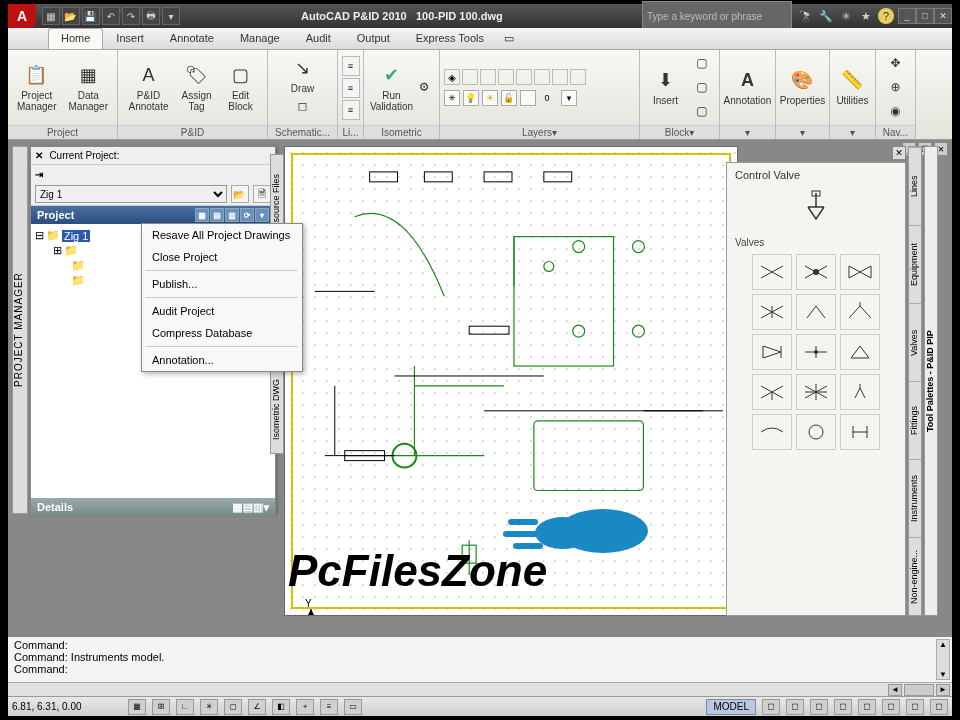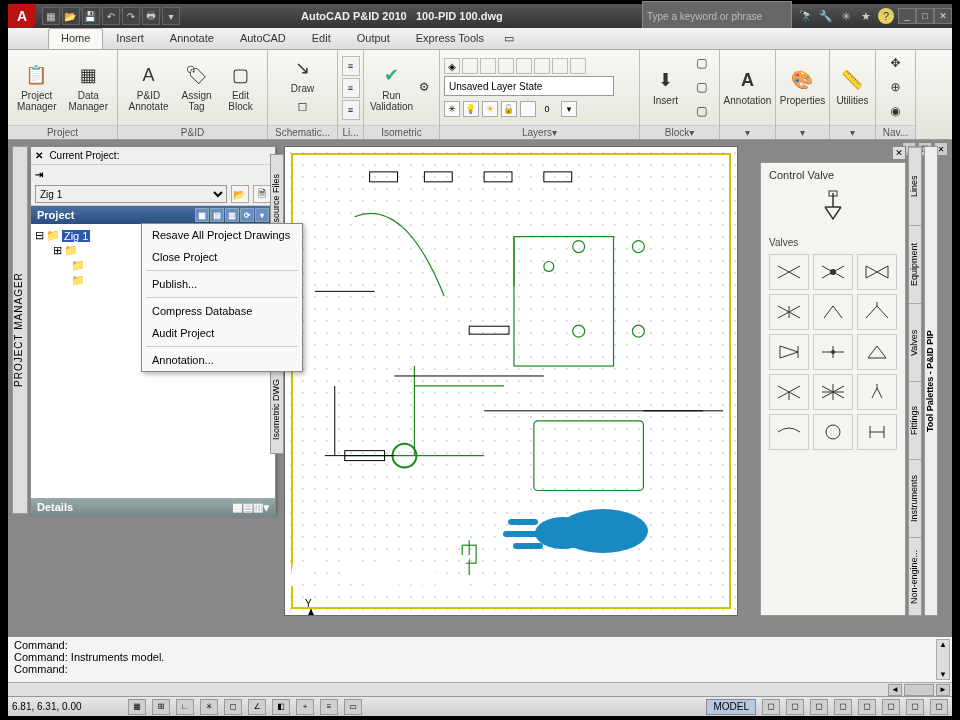--- a/index.html
+++ b/index.html
@@ -75,38 +75,38 @@
 
 
 .vtab { position: absolute; width: 14px; background: #ddd; border: 1px solid #999; writing-mode: vertical-rl; transform: rotate(180deg); font-size: 9px; text-align: center; padding: 4px 0; }
 
 
 .palette-strip { position: absolute; right: 30px; top: 6px; width: 14px; height: 470px; background: #ddd; border: 1px solid #999; display: flex; flex-direction: column; }
 .palette-strip .ptab { flex: 1; writing-mode: vertical-rl; transform: rotate(180deg); font-size: 9px; text-align: center; border-bottom: 1px solid #aaa; padding: 4px 0; }
 .palette-title { position: absolute; right: 14px; top: 6px; width: 14px; height: 470px; background: #eee; border: 1px solid #999; writing-mode: vertical-rl; transform: rotate(180deg); font-size: 9px; text-align: center; padding: 6px 0; font-weight: bold; }
 .palette-x { position: absolute; right: 46px; top: 6px; width: 14px; height: 14px; border: 1px solid #888; background: #ddd; font-size: 9px; display: flex; align-items: center; justify-content: center; }
 
-.tool-pal { position: absolute; right: 46px; top: 22px; width: 146px; height: 454px; background: #f4f4f0; border: 1px solid #999; padding: 4px; font-size: 10px; }
+.tool-pal { position: absolute; right: 46px; top: 22px; width: 180px; height: 454px; background: #f4f4f0; border: 1px solid #999; padding: 4px; font-size: 10px; }
 .tool-pal .tp-title { font-size: 11px; color: #333; margin: 2px 0 6px 4px; }
 .tool-pal .tp-icon { width: 40px; height: 40px; margin: 0 auto 10px; display: flex; align-items: center; justify-content: center; }
 .tool-pal .tp-sub { font-size: 10px; color: #444; margin: 4px 0 6px 4px; }
 .tp-grid { display: grid; grid-template-columns: repeat(3, 40px); grid-auto-rows: 36px; gap: 4px; justify-content: center; }
 .tp-grid .vs { border: 1px solid #ccc; display: flex; align-items: center; justify-content: center; }
 
 
 .cmd { height: 46px; background: #f4f4f4; border-top: 1px solid #888; font-family: "Courier New", monospace; font-size: 11px; padding: 2px 6px; position: relative; }
 .cmd .sb { position: absolute; right: 2px; top: 2px; bottom: 2px; width: 14px; background: #ddd; border: 1px solid #aaa; display: flex; flex-direction: column; justify-content: space-between; align-items: center; font-size: 8px; }
 
 
 .status { height: 20px; background: linear-gradient(#e8e8e8, #cfcfcf); border-top: 1px solid #999; display: flex; align-items: center; font-size: 10px; padding: 0 4px; gap: 6px; }
 .status .btn { width: 18px; height: 16px; background: #d0d0d0; border: 1px solid #999; font-size: 8px; display: flex; align-items: center; justify-content: center; }
 .status .model-tab { padding: 0 6px; height: 16px; background: #b8c8e0; border: 1px solid #889; display: flex; align-items: center; }
 
 
-.watermark { position: absolute; left: 280px; bottom: 40px; font-size: 44px; font-weight: 900; font-style: italic; color: #ffffff; font-family: Arial Black, sans-serif; z-index: 40; pointer-events: none; }
+.watermark { position: absolute; left: 280px; bottom: 40px; font-size: 44px; font-weight: 900; font-style: italic; color: #000000; font-family: Arial Black, sans-serif; z-index: 40; pointer-events: none; }
 .cloud { position: absolute; left: 495px; bottom: 85px; width: 150px; height: 50px; z-index: 39; pointer-events: none; }
 </style>
 </head>
 <body>
 
 <div class="app">
 
   <div class="titlebar">
     <div class="big-a">A</div>
     <div class="qat">
@@ -135,22 +135,22 @@
       <span>_</span>
       <span>□</span>
       <span>✕</span>
     </div>
   </div>
 
   <div class="ribbon-tabs">
     <div class="ribbon-tab active">Home</div>
     <div class="ribbon-tab">Insert</div>
     <div class="ribbon-tab">Annotate</div>
-    <div class="ribbon-tab">AutoCAD</div>
-    <div class="ribbon-tab">Edit</div>
+    <div class="ribbon-tab">Manage</div>
+    <div class="ribbon-tab">Audit</div>
     <div class="ribbon-tab">Output</div>
     <div class="ribbon-tab">Express Tools</div>
     <div class="ribbon-tab small-icon">▭</div>
   </div>
 
   <div class="ribbon">
     <div class="panel" style="width:110px">
       <div class="panel-body">
         <div class="rbtn">
             <div class="ico">📋</div>
@@ -227,21 +227,20 @@
         <div style="display:flex;gap:2px">
           <span class="cell" style="width:16px;height:16px;border:1px solid #bbb;display:flex;align-items:center;justify-content:center;font-size:10px">◈</span>
           <span class="cell" style="width:16px;height:16px;border:1px solid #bbb"></span>
           <span class="cell" style="width:16px;height:16px;border:1px solid #bbb"></span>
           <span class="cell" style="width:16px;height:16px;border:1px solid #bbb"></span>
           <span class="cell" style="width:16px;height:16px;border:1px solid #bbb"></span>
           <span class="cell" style="width:16px;height:16px;border:1px solid #bbb"></span>
           <span class="cell" style="width:16px;height:16px;border:1px solid #bbb"></span>
           <span class="cell" style="width:16px;height:16px;border:1px solid #bbb"></span>
         </div>
-        <div class="layer-combo">Unsaved Layer State</div>
         <div class="layer-row2">
           <span>✳</span>
           <span style="color:#da0">💡</span>
           <span style="color:#da0">☀</span>
           <span>🔓</span>
           <span class="color-sw"></span>
           <span style="border:none;background:none">0</span>
           <div style="flex:1"></div>
           <span>▾</span>
         </div>
@@ -361,22 +360,22 @@
         <div class="tree-row" style="padding-left:36px">
             <span>📁</span>
           </div>
 
         <div class="ctx">
           <div class="mi">Resave All Project Drawings</div>
           <div class="mi">Close Project</div>
           <div class="sep"></div>
           <div class="mi">Publish...</div>
           <div class="sep"></div>
+          <div class="mi">Audit Project</div>
           <div class="mi">Compress Database</div>
-          <div class="mi">Audit Project</div>
           <div class="sep"></div>
           <div class="mi">Annotation...</div>
         </div>
       </div>
       <div class="pm-details">
         <span>Details</span>
         <div class="tools"><span>▦</span><span>▤</span><span>▥</span><span>▾</span></div>
       </div>
     </div>
 

